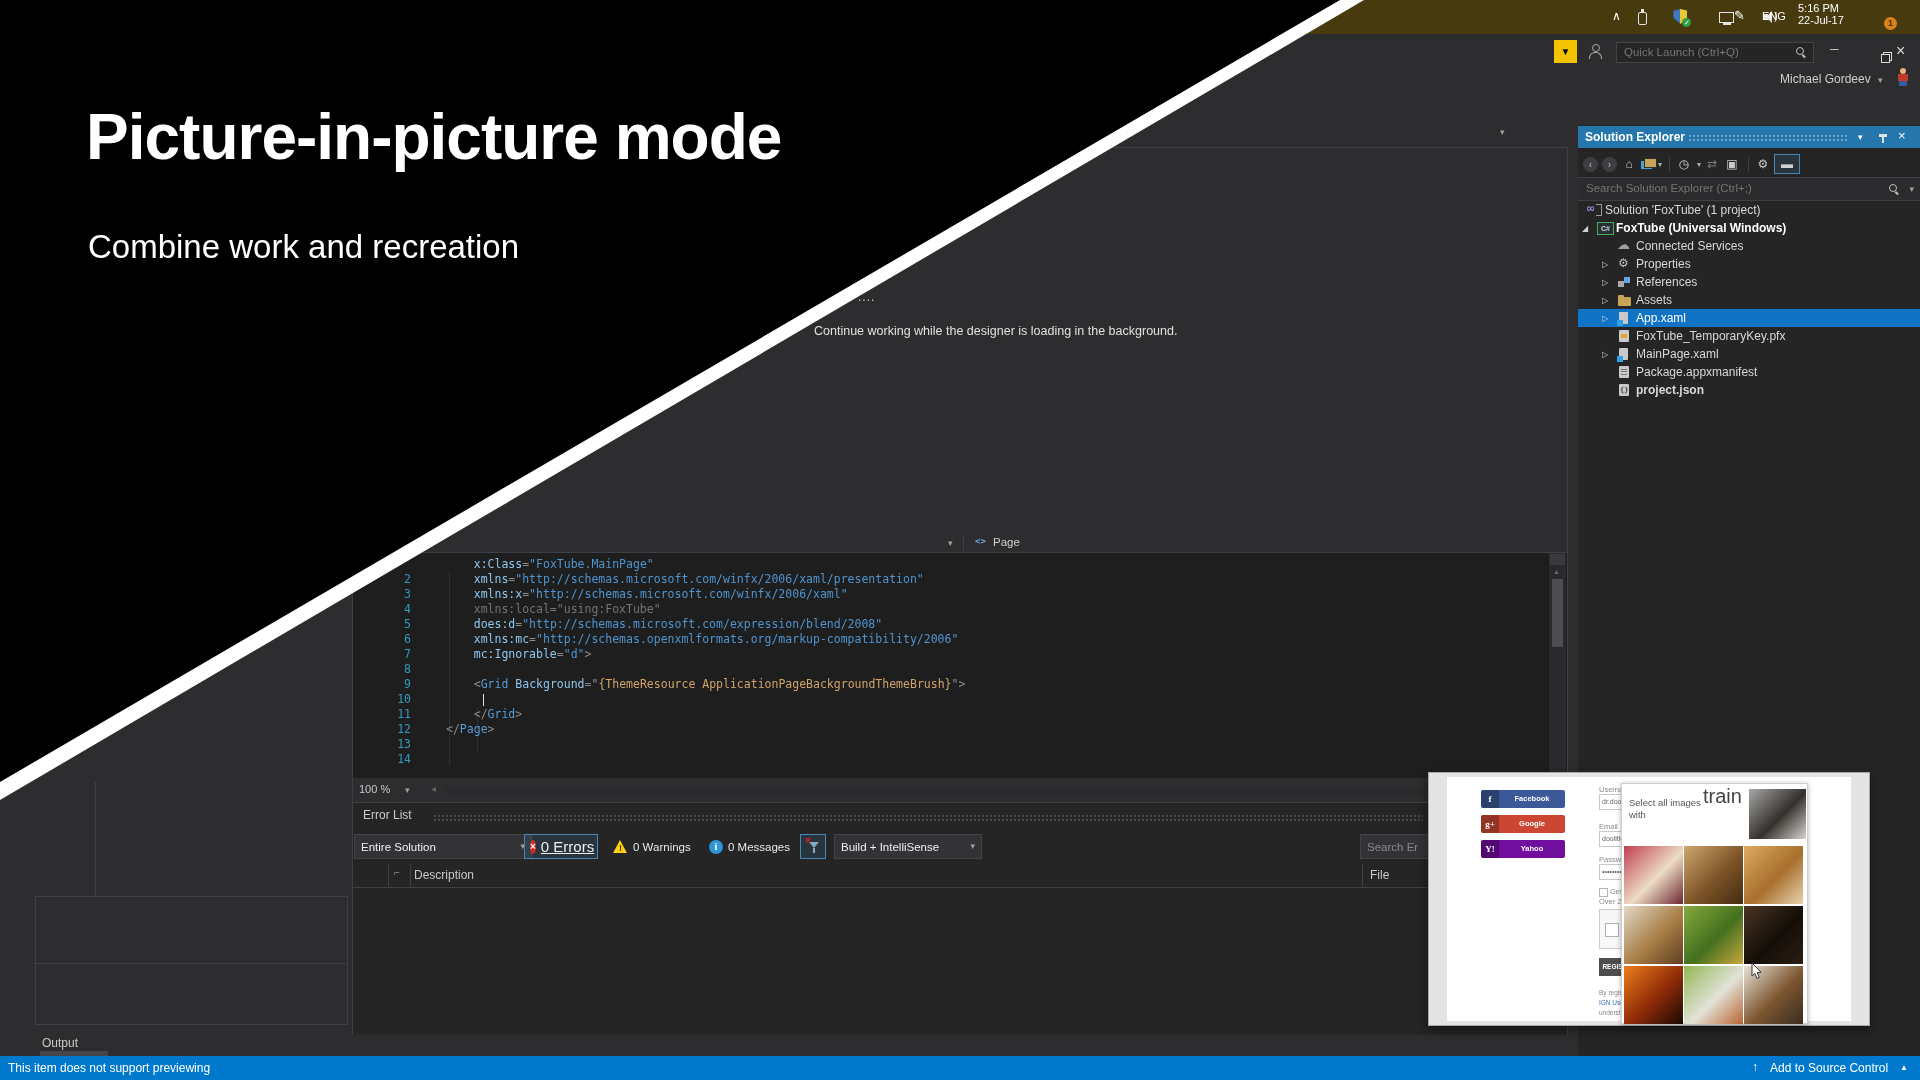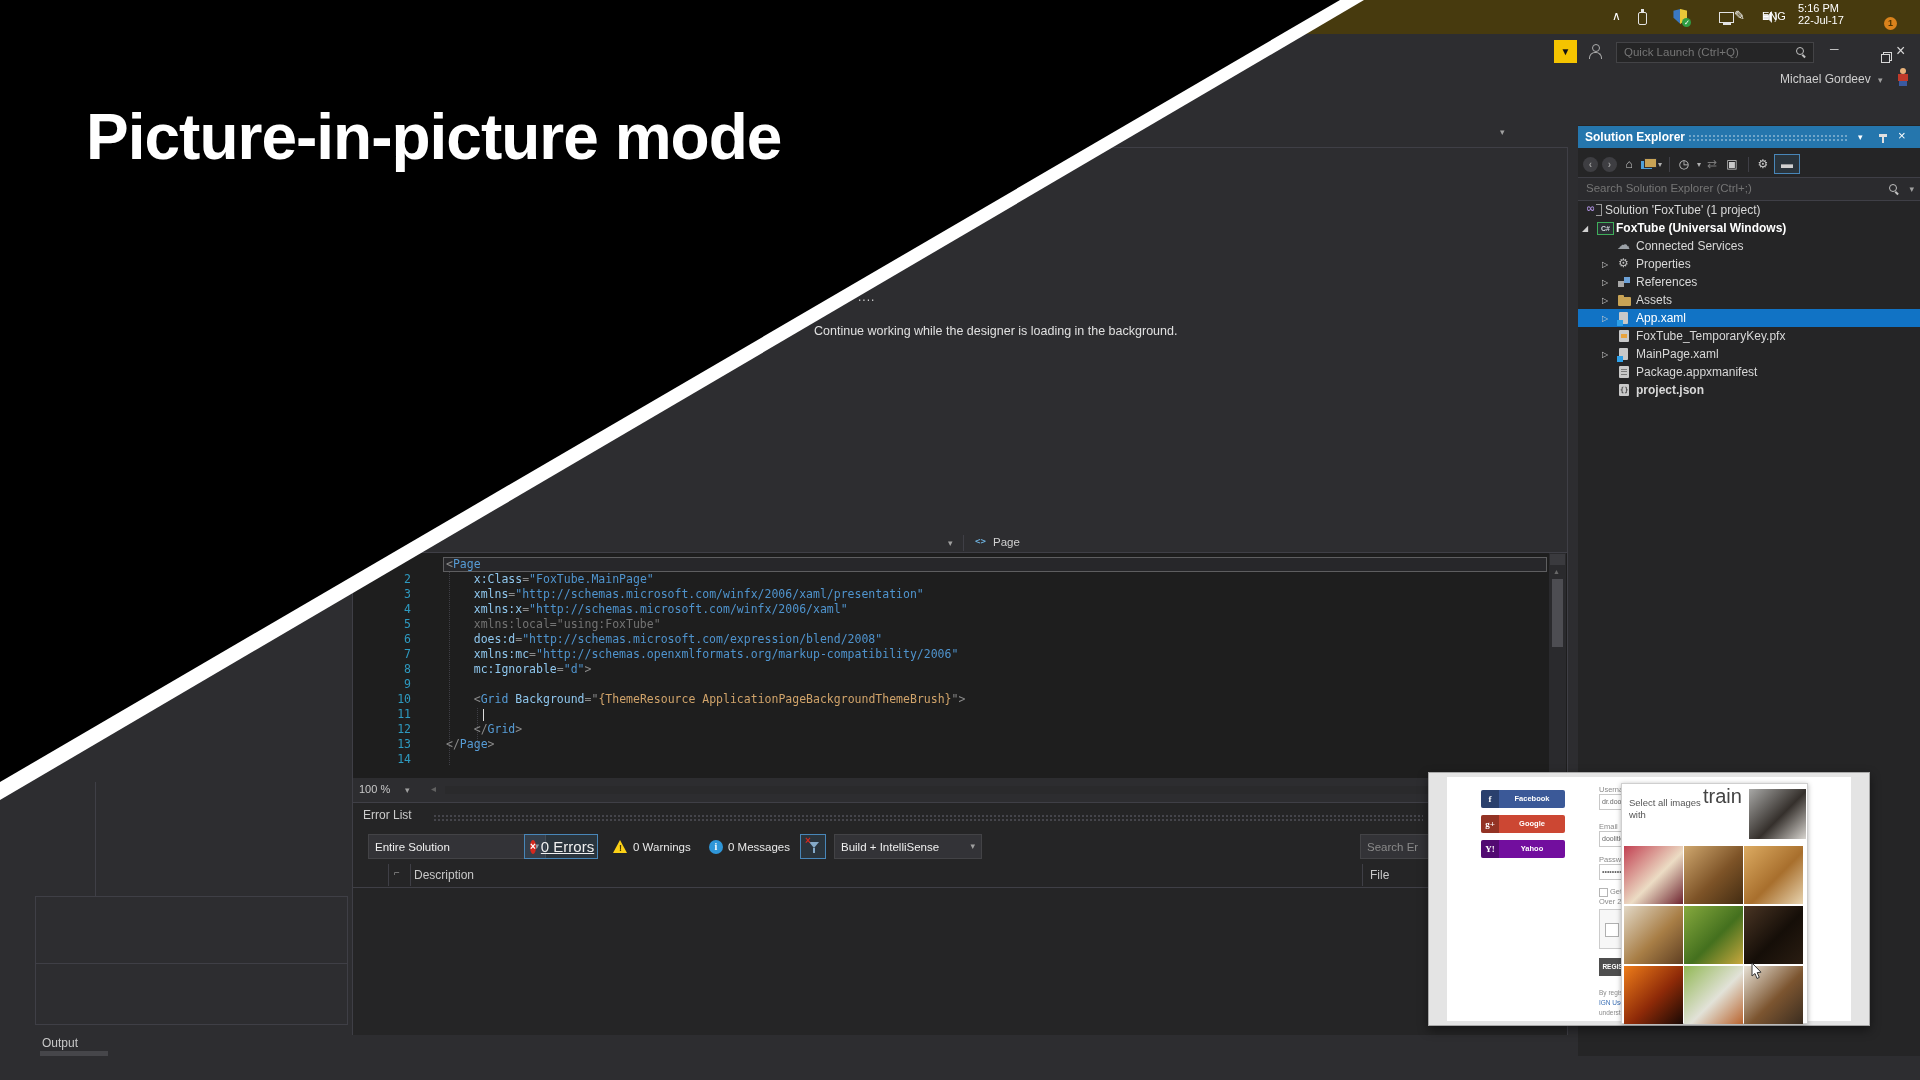--- a/index.html
+++ b/index.html
@@ -195,21 +195,20 @@
           <div>9</div>
           <div>10</div>
           <div>11</div>
           <div>12</div>
           <div>13</div>
           <div>14</div>
         </div>
       <div class="guide" style="left:96px;top:19px;height:193px;"></div>
       <div class="guide" style="left:124px;top:155px;height:43px;"></div>
       <div id="code-lines" class="abs" style="left:93px;top:4px;">
-          <div class="cl boxed"><span style="color: rgb(138, 138, 138);">&lt;</span><span style="color: rgb(86, 156, 214);">Page</span></div>
           <div class="cl"><span style="color: rgb(212, 212, 212);">    </span><span style="color: rgb(143, 199, 238);">x:Class</span><span style="color: rgb(138, 138, 138);">=</span><span style="color: rgb(79, 148, 206);">"FoxTube.MainPage"</span></div>
           <div class="cl"><span style="color: rgb(212, 212, 212);">    </span><span style="color: rgb(143, 199, 238);">xmlns</span><span style="color: rgb(138, 138, 138);">=</span><span style="color: rgb(79, 148, 206);">"http://schemas.microsoft.com/winfx/2006/xaml/presentation"</span></div>
           <div class="cl"><span style="color: rgb(212, 212, 212);">    </span><span style="color: rgb(143, 199, 238);">xmlns:x</span><span style="color: rgb(138, 138, 138);">=</span><span style="color: rgb(79, 148, 206);">"http://schemas.microsoft.com/winfx/2006/xaml"</span></div>
           <div class="cl"><span style="color: rgb(212, 212, 212);">    </span><span style="color: rgb(115, 115, 115);">xmlns:local="using:FoxTube"</span></div>
           <div class="cl"><span style="color: rgb(212, 212, 212);">    </span><span style="color: rgb(143, 199, 238);">does:d</span><span style="color: rgb(138, 138, 138);">=</span><span style="color: rgb(79, 148, 206);">"http://schemas.microsoft.com/expression/blend/2008"</span></div>
           <div class="cl"><span style="color: rgb(212, 212, 212);">    </span><span style="color: rgb(143, 199, 238);">xmlns:mc</span><span style="color: rgb(138, 138, 138);">=</span><span style="color: rgb(79, 148, 206);">"http://schemas.openxmlformats.org/markup-compatibility/2006"</span></div>
           <div class="cl"><span style="color: rgb(212, 212, 212);">    </span><span style="color: rgb(143, 199, 238);">mc:Ignorable</span><span style="color: rgb(138, 138, 138);">=</span><span style="color: rgb(79, 148, 206);">"d"</span><span style="color: rgb(138, 138, 138);">&gt;</span></div>
           <div class="cl"></div>
           <div class="cl"><span style="color: rgb(212, 212, 212);">    </span><span style="color: rgb(138, 138, 138);">&lt;</span><span style="color: rgb(86, 156, 214);">Grid</span><span style="color: rgb(212, 212, 212);"> </span><span style="color: rgb(143, 199, 238);">Background</span><span style="color: rgb(138, 138, 138);">="</span><span style="color: rgb(208, 163, 106);">{ThemeResource ApplicationPageBackgroundThemeBrush}</span><span style="color: rgb(138, 138, 138);">"&gt;</span></div>
           <div class="cl"><span class="caret-bar"></span></div>
@@ -232,21 +231,21 @@
       <span class="abs" style="left:78px;top:5px;color:#606060;font-size:10px;">◂</span>
       <div class="abs" style="left:92px;top:8px;width:1100px;height:8px;background:#2a2a2c;"></div>
     </div>
 
     
     <div class="abs panel" style="left:353px;top:802px;width:1214px;height:233px;">
       <div class="abs line" style="left:0;top:0;width:1214px;height:1px;"></div>
       <span style="position:absolute;left:10px;top:6px;color:#cccccc;font-size:12px;">Error List</span>
       <div class="abs dotsGray" style="left:80px;top:12px;width:990px;height:7px;"></div>
 
-      <div class="combo abs" style="left:15px;top:32px;width:178px;height:25px;">
+      <div class="combo abs" style="left:1px;top:32px;width:178px;height:25px;">
         <span class="cv">Entire Solution</span>
           <span class="caret">▾</span>
       </div>
       <div class="abs bluebox" style="left:171px;top:32px;width:74px;height:25px;box-sizing:border-box;display:flex;align-items:center;padding:0 5px;">
         <span class="err-ic"></span>
         <span style="color:#f0f0f0;font-size:15px;margin-left:5px;white-space:nowrap;text-decoration:underline;">0 Errors</span>
       </div>
       <div class="abs" style="left:255px;top:32px;width:90px;height:25px;display:flex;align-items:center;padding:0 5px;">
         <span class="warn-ic"></span>
         <span style="color:#e8e8e8;font-size:11.5px;margin-left:5px;white-space:nowrap;">0 Warnings</span>
@@ -361,20 +360,26 @@
             <span class="tw-arrow"></span>
             <span class="tw-icon fi fi-json fi-page"></span>
             <span class="tree-label">project.json</span>
           </div>
         </div>
     </div>
 
     
     <span class="abs" style="left:42px;top:1036px;color:#c8c8c8;font-size:12px;">Output</span>
     <div class="abs" style="left:40px;top:1051px;width:68px;height:5px;background:#46464a;"></div>
+    <div class="abs" style="left:0;top:1056px;width:1920px;height:24px;background:#0079cc;">
+      <span style="position:absolute;left:8px;top:5px;color:#fff;font-size:12px;">This item does not support previewing</span>
+      <span style="position:absolute;left:1752px;top:4px;color:#fff;font-size:12px;">↑</span>
+      <span style="position:absolute;left:1770px;top:5px;color:#fff;font-size:12px;">Add to Source Control</span>
+      <span style="position:absolute;left:1900px;top:7px;color:#fff;font-size:8px;">▲</span>
+    </div>
 
     
     <div id="pip">
       <div class="abs" style="left:18px;top:4px;width:404px;height:244px;background:#fff;"></div>
       <div id="social-col">
           <div class="soc" style="top: 17px; background: rgb(59, 89, 152);">
             <span class="si">f</span>
             <span class="sl">Facebook</span>
           </div>
           <div class="soc" style="top: 42px; background: rgb(204, 71, 51);">
@@ -424,14 +429,15 @@
 
       <svg class="abs" style="left:322px;top:190px;z-index:5;" width="12" height="17">
         <path d="M1,0 L1,13 L4,10.5 L6,15.5 L8.3,14.4 L6.2,9.6 L10,9.2 Z" fill="#ffffff" stroke="#333" stroke-width="1"></path>
       </svg>
     </div>
   </div>
 
   <div id="slide-white"></div>
   <div id="slide-black">
     <div class="abs" style="left:86px;top:100px;color:#fff;font:700 64px 'Liberation Sans',sans-serif;letter-spacing:-1px;">Picture-in-picture mode</div>
+    <div class="abs" style="left:88px;top:228px;color:#fff;font:400 33px 'Liberation Sans',sans-serif;">Combine work and recreation</div>
   </div>
 </div>
 
 </body></html>

